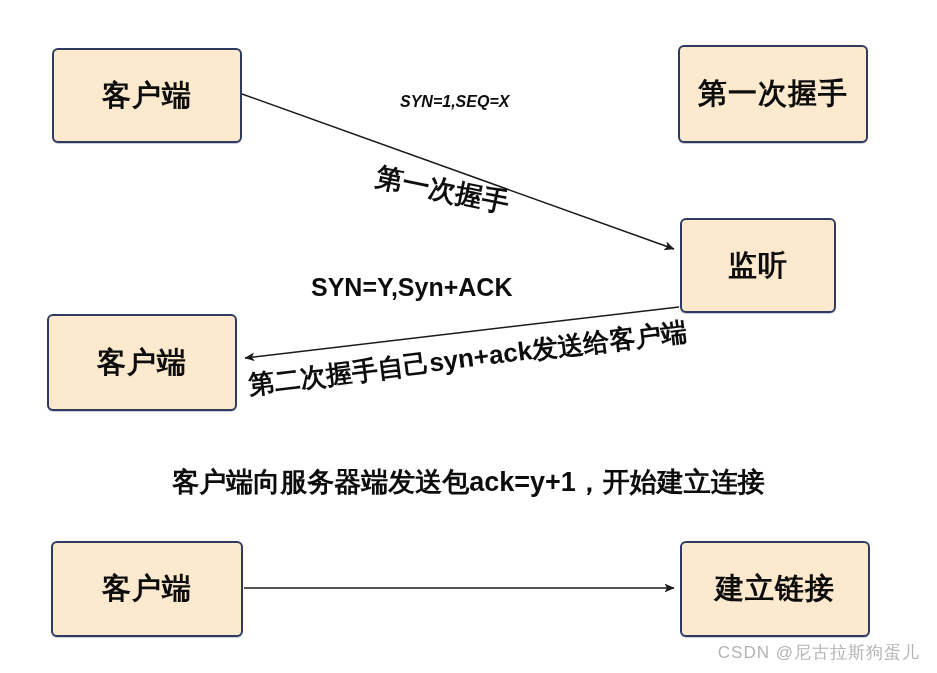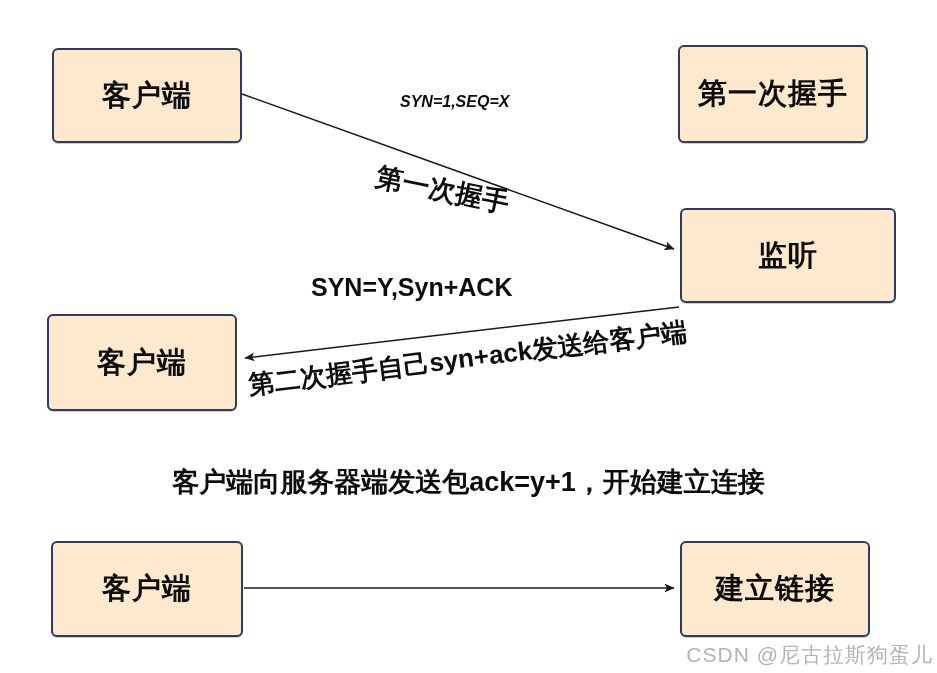--- a/index.html
+++ b/index.html
@@ -27,43 +27,43 @@
     background: var(--box-fill, #fce9ce);
     border: 2px solid var(--box-border, #2e3a5f);
     border-radius: 6px;
     font-weight: bold;
     font-size: 29px;
     letter-spacing: 1px;
     box-shadow: 0 1px 0 rgba(46,58,95,.25);
   }
   #node-client-top   { left: 52px;  top: 48px;  width: 190px; height: 95px; }
   #node-server-top   { left: 678px; top: 45px;  width: 190px; height: 98px; }
-  #node-listen       { left: 680px; top: 208px; width: 216px; height: 95px; }
+  #node-listen       { left: 680px; top: 218px; width: 156px; height: 95px; }
   #node-client-mid   { left: 47px;  top: 314px; width: 190px; height: 97px; }
   #node-client-bottom{ left: 51px;  top: 541px; width: 192px; height: 96px; }
   #node-establish    { left: 680px; top: 541px; width: 190px; height: 96px; }
 
   .lbl {
     position: absolute;
     font-weight: bold;
     white-space: nowrap;
     line-height: 32px;
   }
   #lbl-syn1        { left: 400px; top: 86px;  font-size: 16px; font-style: italic; }
   #lbl-handshake1  { left: 375px; top: 174px; font-size: 27px; transform: rotate(11.5deg); transform-origin: 50% 50%; }
   #lbl-ack-confirm { left: 685px; top: 176px; font-size: 25px; }
   #lbl-syn2        { left: 311px; top: 271px; font-size: 25px; }
   #lbl-handshake2  { left: 247px; top: 342px; font-size: 26px; transform: rotate(-7deg); transform-origin: 50% 50%; }
   #lbl-step3       { left: 0; right: 0; top: 466px; font-size: 27px; text-align: center; }
 
   .watermark {
     position: absolute;
-    right: 4px;
+    right: 17px;
     top: 641px;
-    font-size: 21px;
+    font-size: 17px;
     font-weight: normal;
     color: var(--watermark, #b3b3b3);
     letter-spacing: 1px;
   }
 </style>
 </head>
 <body>
 
 <div class="canvas">
 

